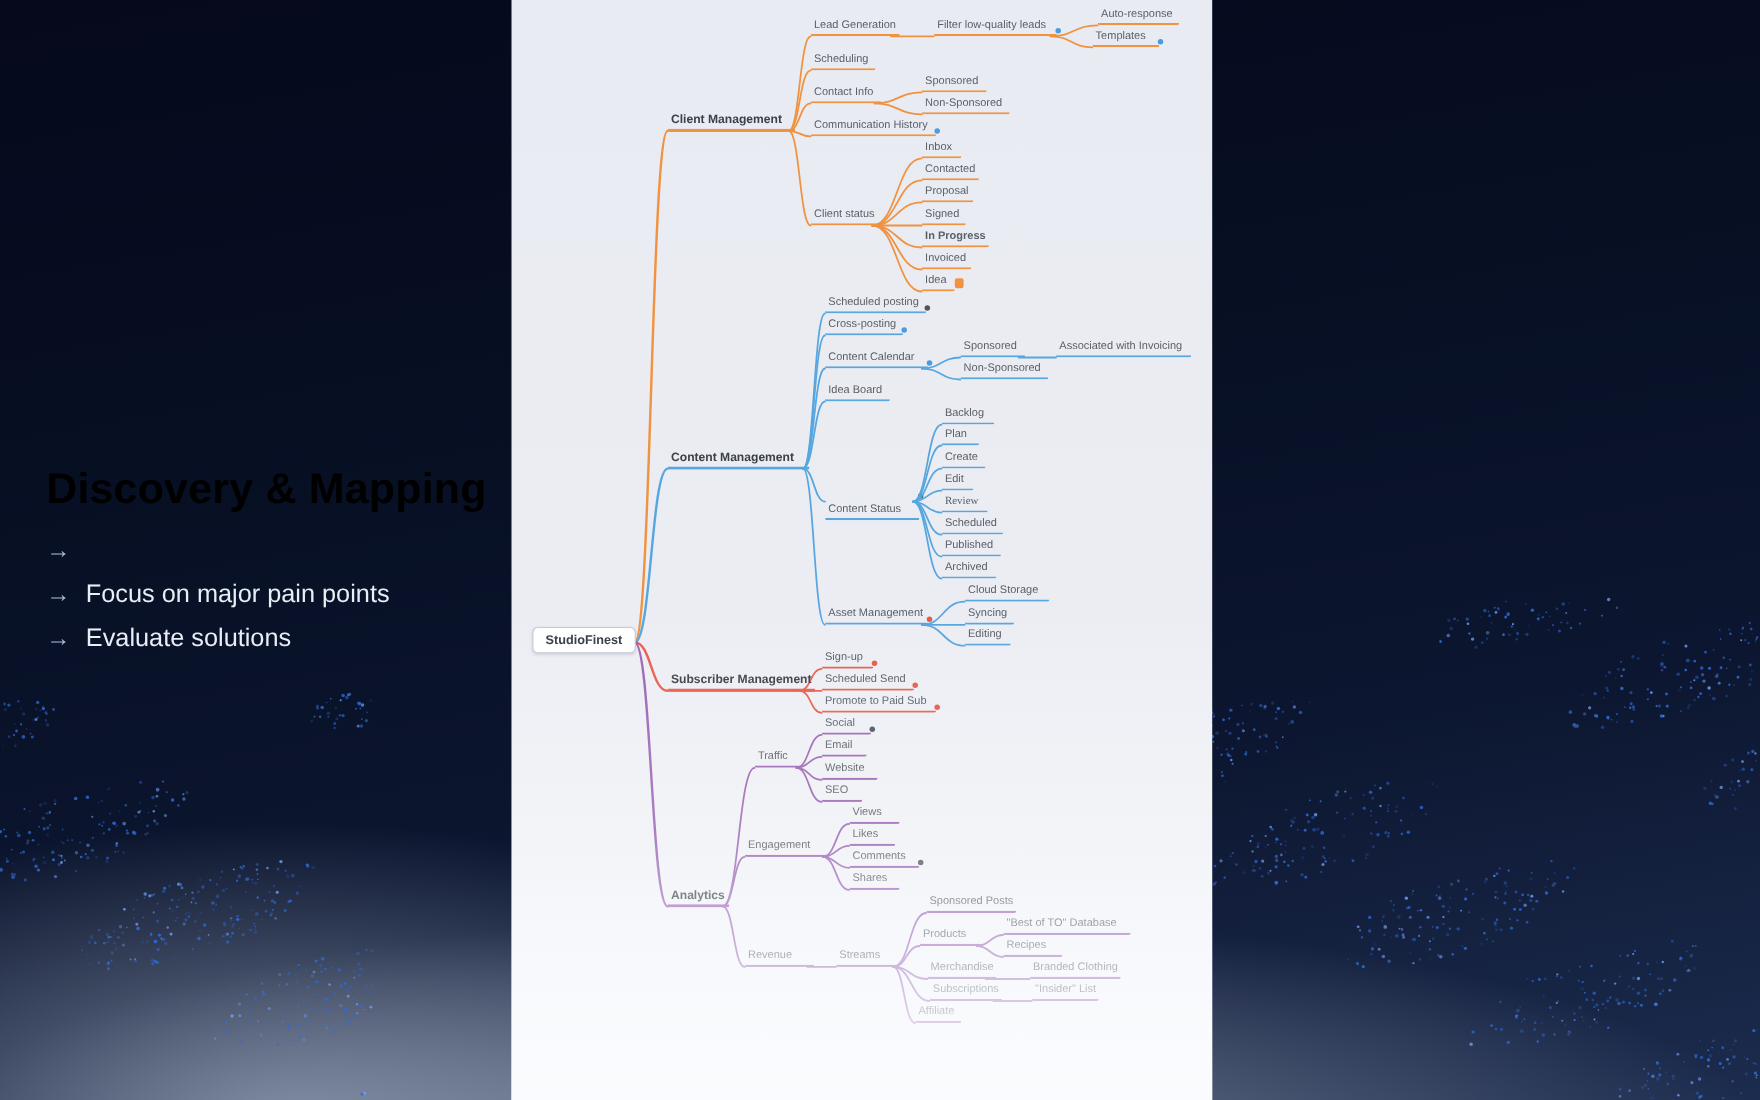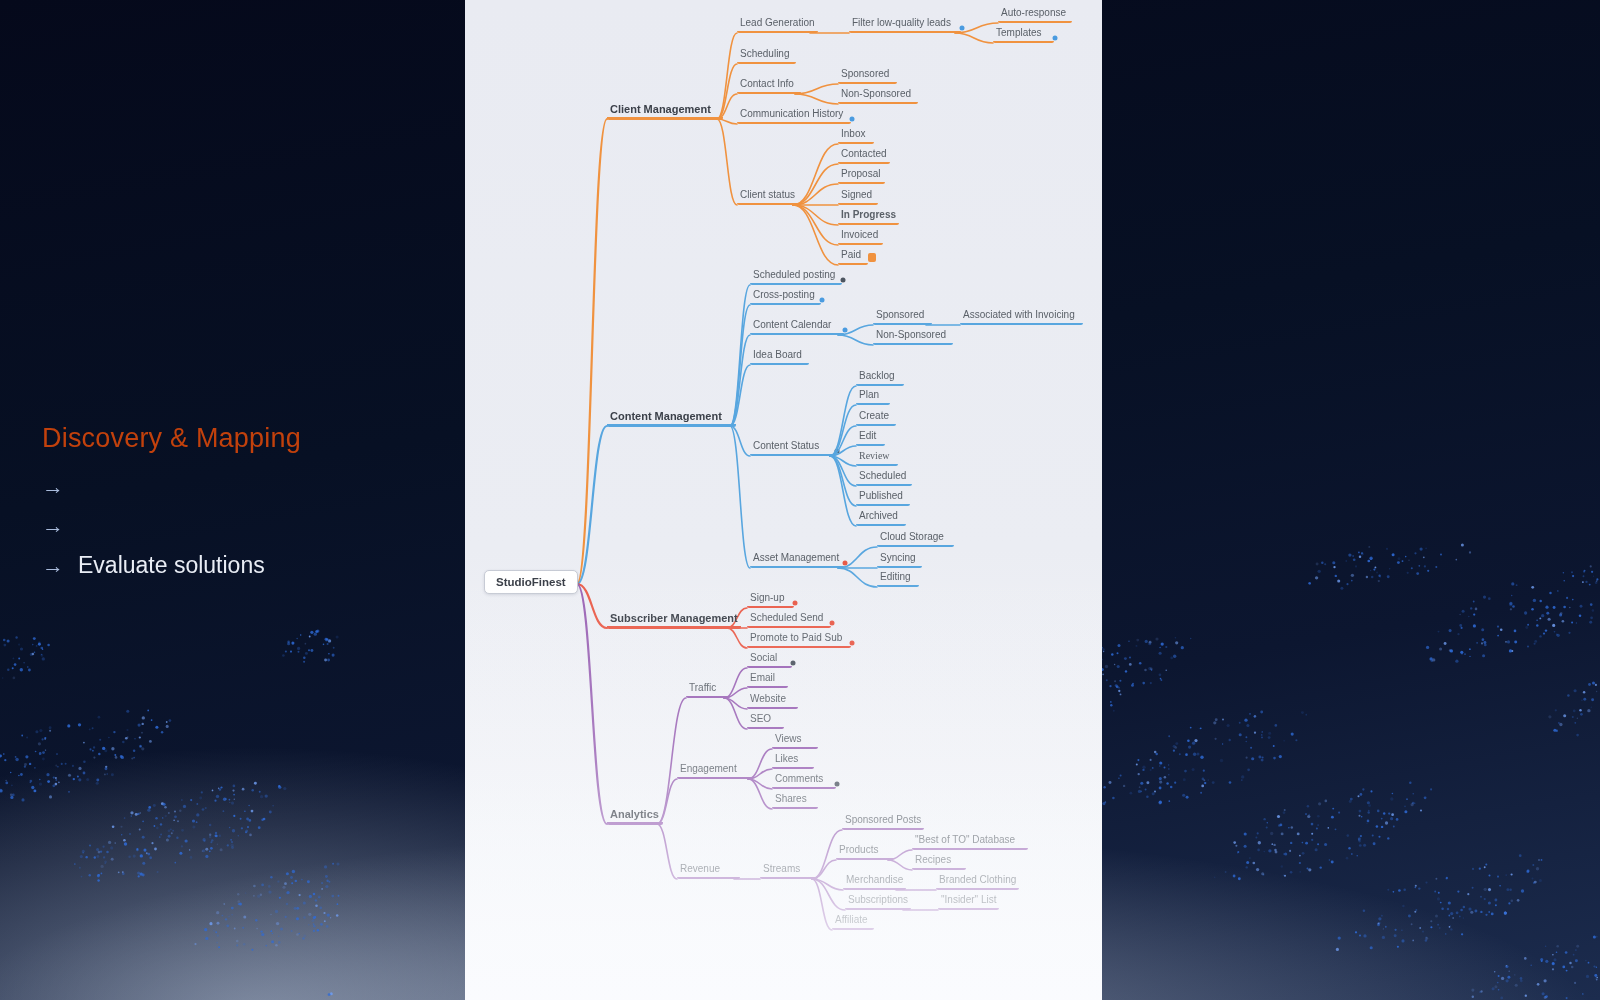--- a/index.html
+++ b/index.html
@@ -9,21 +9,21 @@
     font-family:"Liberation Sans","DejaVu Sans",sans-serif;
   }
   #waves{position:absolute;inset:0;z-index:2;}
   .bottom-glow{
     position:absolute;left:0;bottom:0;width:1600px;height:400px;z-index:1;pointer-events:none;
     background:
       radial-gradient(ellipse 900px 420px at 16% 104%, rgba(188,200,219,0.55), rgba(188,200,219,0) 64%),
       radial-gradient(ellipse 1200px 300px at 48% 110%, rgba(222,228,240,0.45), rgba(222,228,240,0) 70%);
   }
   .intro{position:absolute;left:42px;top:424px;z-index:4;}
-  .intro h1{margin:0 0 20px 0;font-size:27px;line-height:1.1;font-weight:400;color:#c2410c;letter-spacing:.2px;}
+  .intro h1{margin:0 0 20px 0;font-size:39px;line-height:1.1;font-weight:700;color:#000000;letter-spacing:.2px;}
   .intro-item{display:flex;gap:14px;align-items:baseline;font-size:23px;color:#e9edf5;margin-bottom:13px;}
   .intro-arrow{color:#a9bbdc;font-size:22px;}
   .panel{
     position:absolute;left:465px;top:0;width:637px;height:1000px;z-index:3;
     background:linear-gradient(180deg,#e9ebf2 0%,#ebedf3 55%,#f3f4f8 80%,#fbfcfe 100%);
   }
   #mm-links{position:absolute;left:0;top:0;z-index:1;}
   #mm-nodes{position:absolute;inset:0;z-index:2;}
   .mm-node{
     position:absolute;height:15px;line-height:14px;font-size:10px;color:#5a6068;
@@ -1224,20 +1224,21 @@
 
 <div class="bottom-glow"></div>
 
 <section class="intro">
   <h1>Discovery &amp; Mapping</h1>
   <div class="intro-item">
     <span class="intro-arrow">→</span>
   </div>
   <div class="intro-item">
     <span class="intro-arrow">→</span>
+    <span>Focus on major pain points</span>
   </div>
   <div class="intro-item">
     <span class="intro-arrow">→</span>
     <span>Evaluate solutions</span>
   </div>
 </section>
 
 <div class="panel">
   <svg id="mm-links" width="637" height="1000" viewBox="0 0 637 1000">
       <path d="M 112 584 C 127 584, 127 119, 142 119" fill="none" stroke="#f0923f" stroke-width="2.2" stroke-linecap="round"></path>
@@ -1331,30 +1332,30 @@
       <div class="mm-node" style="left: 373px; top: 67px; min-width: 53px; border-bottom-color: rgb(240, 146, 63);">Sponsored</div>
       <div class="mm-node" style="left: 373px; top: 87px; min-width: 74px; border-bottom-color: rgb(240, 146, 63);">Non-Sponsored</div>
       <div class="mm-node" style="left: 272px; top: 107px; min-width: 108px; border-bottom-color: rgb(240, 146, 63);">Communication History</div>
       <div class="mm-node" style="left: 272px; top: 188px; min-width: 56px; border-bottom-color: rgb(240, 146, 63);">Client status</div>
       <div class="mm-node" style="left: 373px; top: 127px; min-width: 30px; border-bottom-color: rgb(240, 146, 63);">Inbox</div>
       <div class="mm-node" style="left: 373px; top: 147px; min-width: 46px; border-bottom-color: rgb(240, 146, 63);">Contacted</div>
       <div class="mm-node" style="left: 373px; top: 167px; min-width: 41px; border-bottom-color: rgb(240, 146, 63);">Proposal</div>
       <div class="mm-node" style="left: 373px; top: 188px; min-width: 34px; border-bottom-color: rgb(240, 146, 63);">Signed</div>
       <div class="mm-node" style="left: 373px; top: 208px; min-width: 55px; border-bottom-color: rgb(240, 146, 63); font-weight: bold;">In Progress</div>
       <div class="mm-node" style="left: 373px; top: 228px; min-width: 39px; border-bottom-color: rgb(240, 146, 63);">Invoiced</div>
-      <div class="mm-node" style="left: 373px; top: 248px; min-width: 24px; border-bottom-color: rgb(240, 146, 63);">Paid</div>
+      <div class="mm-node" style="left: 373px; top: 248px; min-width: 24px; border-bottom-color: rgb(240, 146, 63);">Idea</div>
       <div class="mm-node mm-bold" style="left: 142px; top: 409px; min-width: 123px; border-bottom-color: rgb(88, 166, 223);">Content Management</div>
       <div class="mm-node" style="left: 285px; top: 268px; min-width: 86px; border-bottom-color: rgb(88, 166, 223);">Scheduled posting</div>
       <div class="mm-node" style="left: 285px; top: 288px; min-width: 65px; border-bottom-color: rgb(88, 166, 223);">Cross-posting</div>
       <div class="mm-node" style="left: 285px; top: 318px; min-width: 88px; border-bottom-color: rgb(88, 166, 223);">Content Calendar</div>
       <div class="mm-node" style="left: 408px; top: 308px; min-width: 53px; border-bottom-color: rgb(88, 166, 223);">Sponsored</div>
       <div class="mm-node" style="left: 495px; top: 308px; min-width: 117px; border-bottom-color: rgb(88, 166, 223);">Associated with Invoicing</div>
       <div class="mm-node" style="left: 408px; top: 328px; min-width: 74px; border-bottom-color: rgb(88, 166, 223);">Non-Sponsored</div>
       <div class="mm-node" style="left: 285px; top: 348px; min-width: 53px; border-bottom-color: rgb(88, 166, 223);">Idea Board</div>
-      <div class="mm-node" style="left: 285px; top: 439px; min-width: 80px; border-bottom-color: rgb(88, 166, 223);">Content Status</div>
+      <div class="mm-node" style="left: 285px; top: 456px; min-width: 80px; border-bottom-color: rgb(88, 166, 223);">Content Status</div>
       <div class="mm-node" style="left: 391px; top: 369px; min-width: 42px; border-bottom-color: rgb(88, 166, 223);">Backlog</div>
       <div class="mm-node" style="left: 391px; top: 388px; min-width: 28px; border-bottom-color: rgb(88, 166, 223);">Plan</div>
       <div class="mm-node" style="left: 391px; top: 409px; min-width: 34px; border-bottom-color: rgb(88, 166, 223);">Create</div>
       <div class="mm-node" style="left: 391px; top: 429px; min-width: 23px; border-bottom-color: rgb(88, 166, 223);">Edit</div>
       <div class="mm-node" style="left: 391px; top: 449px; min-width: 36px; border-bottom-color: rgb(88, 166, 223); font-family: Liberation Serif, serif;">Review</div>
       <div class="mm-node" style="left: 391px; top: 469px; min-width: 50px; border-bottom-color: rgb(88, 166, 223);">Scheduled</div>
       <div class="mm-node" style="left: 391px; top: 489px; min-width: 48px; border-bottom-color: rgb(88, 166, 223);">Published</div>
       <div class="mm-node" style="left: 391px; top: 509px; min-width: 44px; border-bottom-color: rgb(88, 166, 223);">Archived</div>
       <div class="mm-node" style="left: 285px; top: 551px; min-width: 88px; border-bottom-color: rgb(88, 166, 223);">Asset Management</div>
       <div class="mm-node" style="left: 412px; top: 530px; min-width: 71px; border-bottom-color: rgb(88, 166, 223);">Cloud Storage</div>

